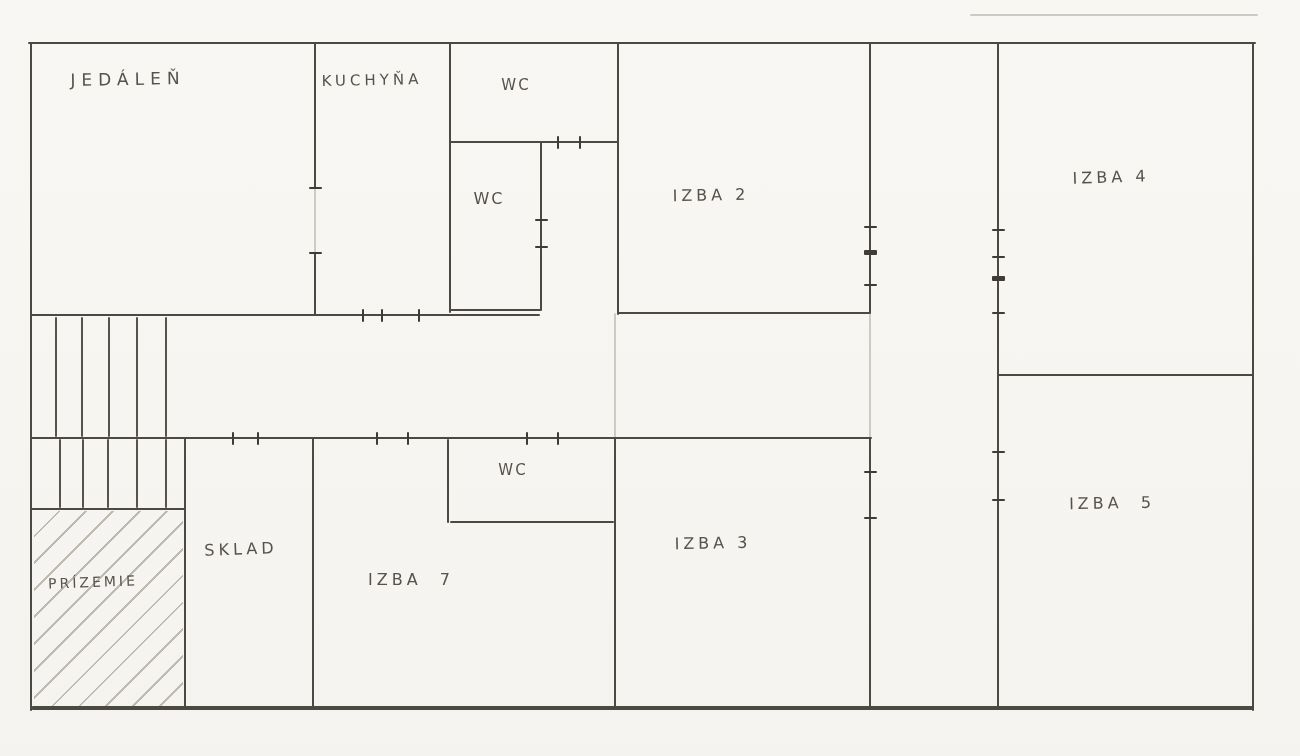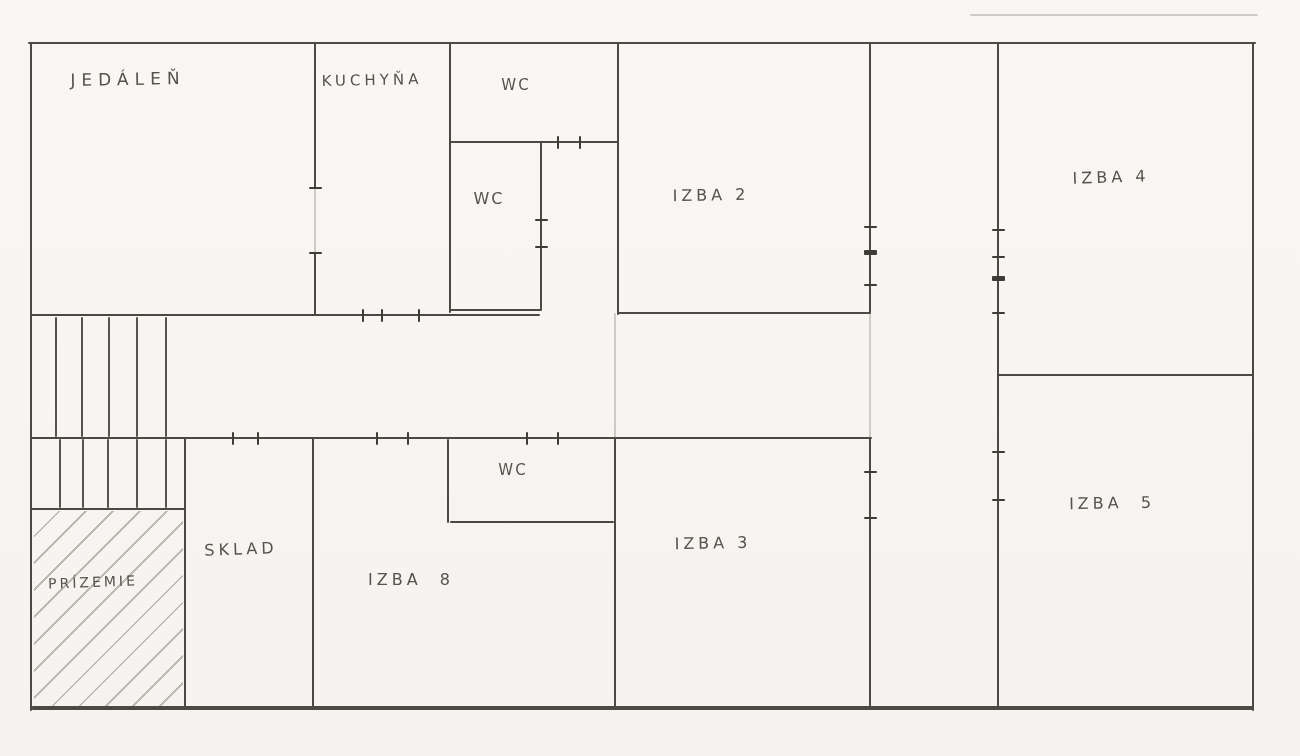--- a/index.html
+++ b/index.html
@@ -134,18 +134,18 @@
     </div>
   <div>
       <div class="room-label" style="left: 128px; top: 79px; font-size: 17px; letter-spacing: 6px; transform: translate(-50%, -50%) rotate(-1deg);">JEDÁLEŇ</div>
       <div class="room-label" style="left: 372px; top: 80px; font-size: 15px; letter-spacing: 4px; transform: translate(-50%, -50%) rotate(-1deg);">KUCHYŇA</div>
       <div class="room-label" style="left: 516px; top: 85px; font-size: 15px; letter-spacing: 2px; transform: translate(-50%, -50%) rotate(0deg);">WC</div>
       <div class="room-label" style="left: 489px; top: 198px; font-size: 16px; letter-spacing: 2px; transform: translate(-50%, -50%) rotate(0deg);">WC</div>
       <div class="room-label" style="left: 711px; top: 195px; font-size: 16px; letter-spacing: 4px; transform: translate(-50%, -50%) rotate(-1deg);">IZBA 2</div>
       <div class="room-label" style="left: 1111px; top: 177px; font-size: 16px; letter-spacing: 4px; transform: translate(-50%, -50%) rotate(-2deg);">IZBA 4</div>
       <div class="room-label" style="left: 513px; top: 470px; font-size: 15px; letter-spacing: 2px; transform: translate(-50%, -50%) rotate(0deg);">WC</div>
       <div class="room-label" style="left: 241px; top: 549px; font-size: 16px; letter-spacing: 4px; transform: translate(-50%, -50%) rotate(-2deg);">SKLAD</div>
-      <div class="room-label" style="left: 411px; top: 579px; font-size: 16px; letter-spacing: 4px; transform: translate(-50%, -50%) rotate(0deg);">IZBA  8</div>
+      <div class="room-label" style="left: 411px; top: 579px; font-size: 16px; letter-spacing: 4px; transform: translate(-50%, -50%) rotate(0deg);">IZBA  7</div>
       <div class="room-label" style="left: 713px; top: 543px; font-size: 16px; letter-spacing: 4px; transform: translate(-50%, -50%) rotate(-1deg);">IZBA 3</div>
       <div class="room-label" style="left: 1112px; top: 503px; font-size: 16px; letter-spacing: 4px; transform: translate(-50%, -50%) rotate(-1deg);">IZBA  5</div>
       <div class="room-label" style="left: 93px; top: 582px; font-size: 14px; letter-spacing: 3px; transform: translate(-50%, -50%) rotate(-2deg);">PRÍZEMIE</div>
     </div>
 </div>
 
 </body></html>

